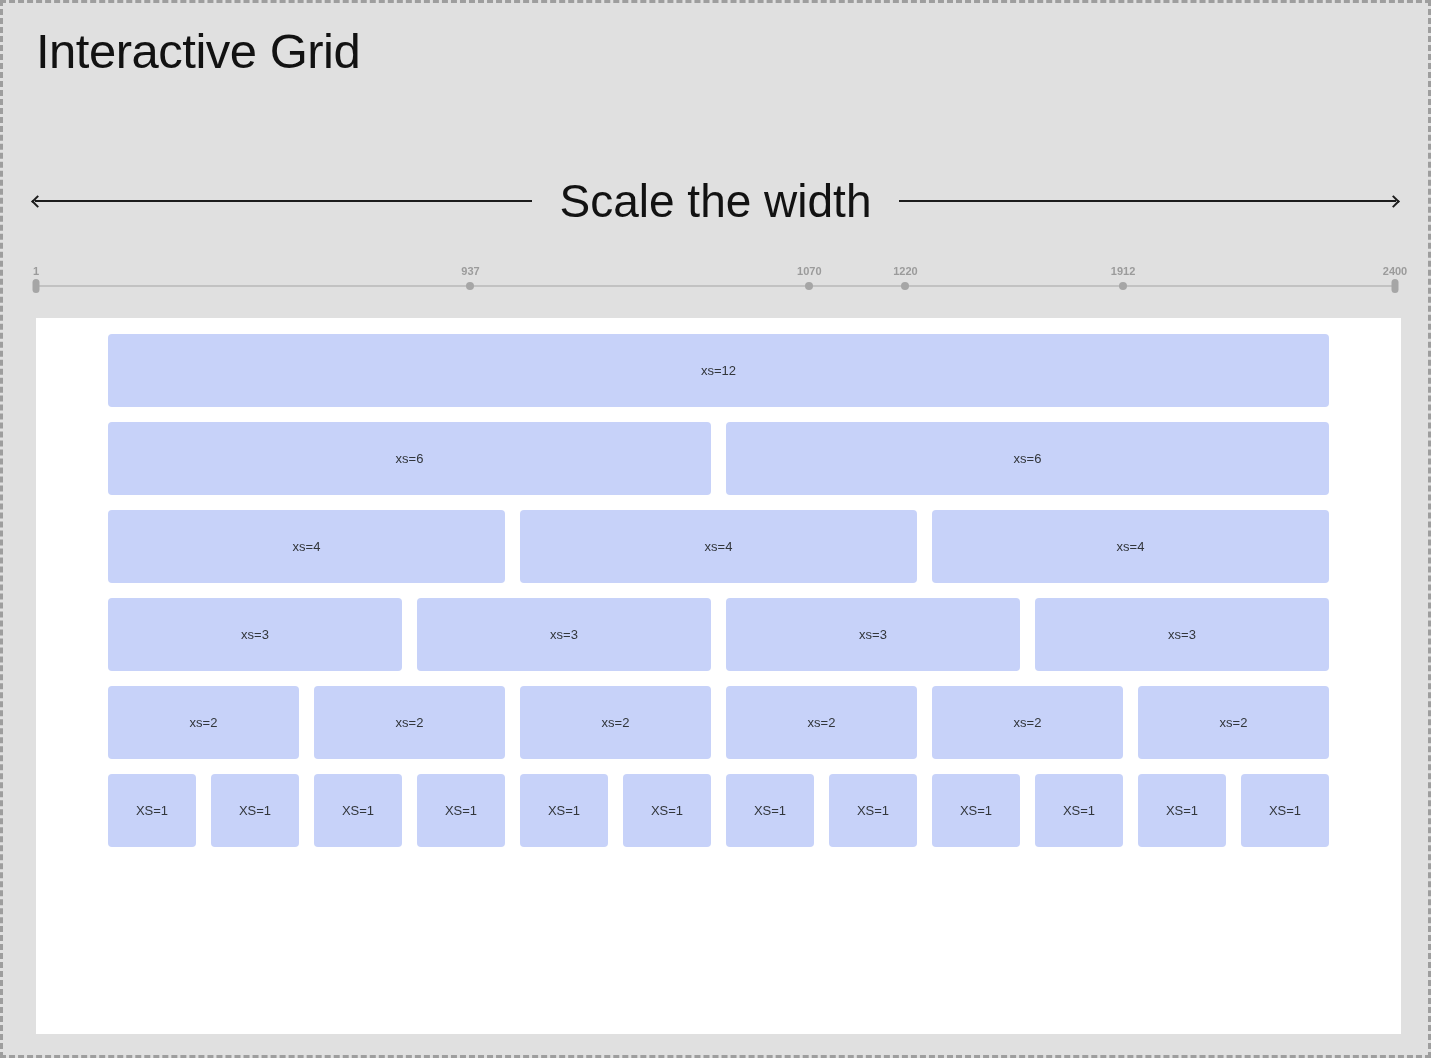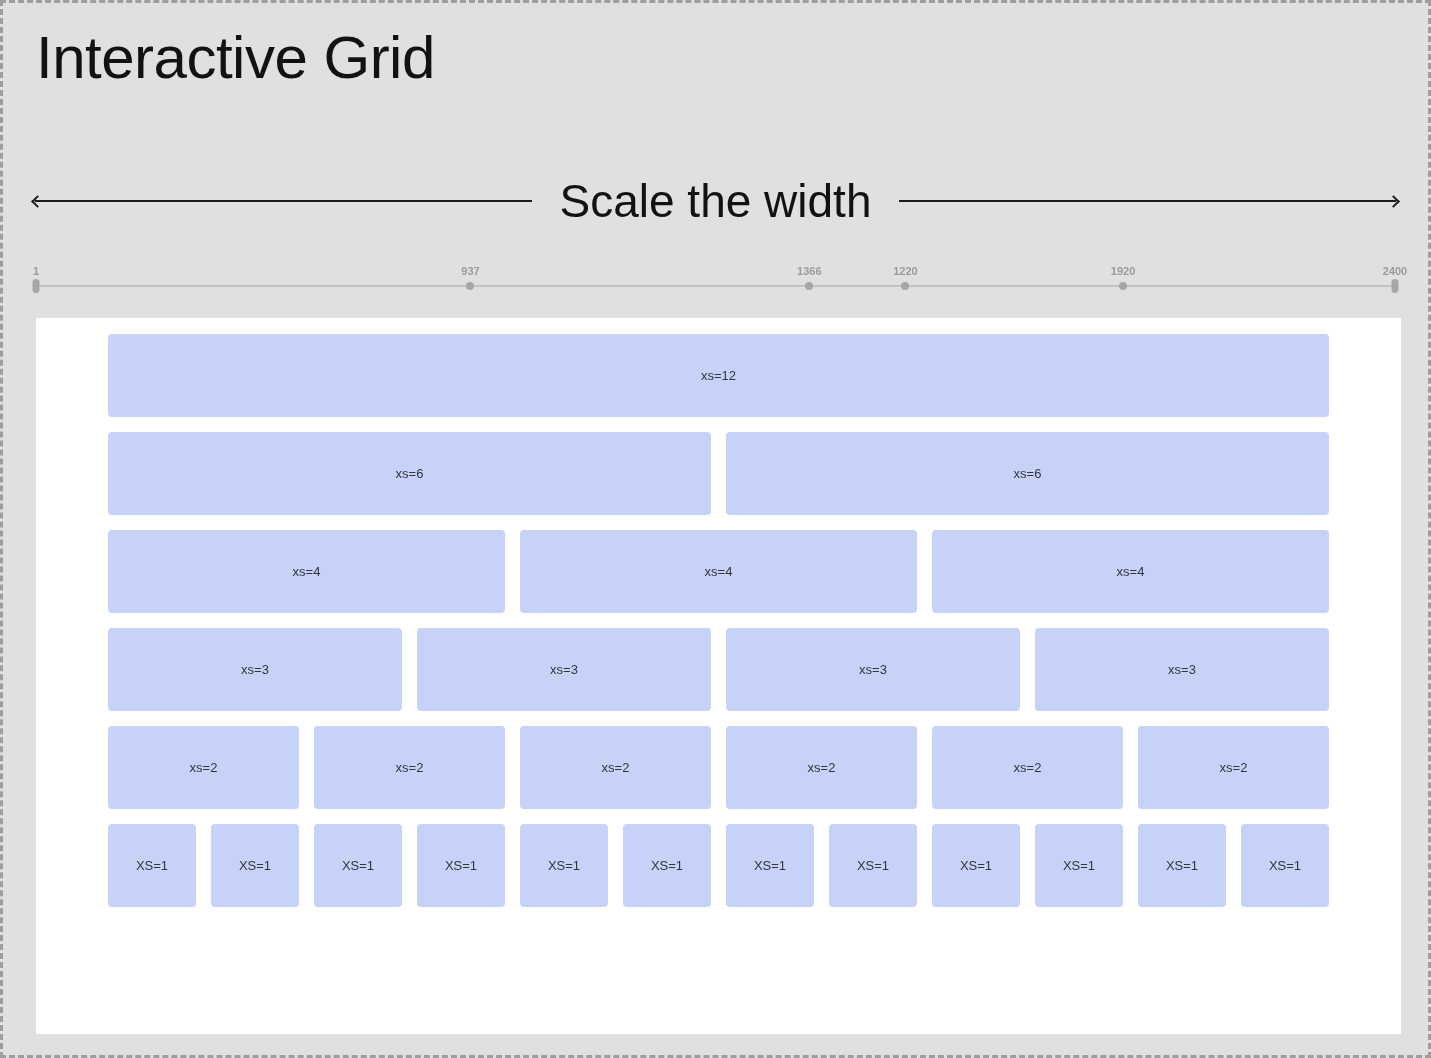--- a/index.html
+++ b/index.html
@@ -10,21 +10,21 @@
     position:absolute; inset:0;
     width:1431px; height:1058px;
     background:#e0e0e0;
     border:3px dashed #9e9e9e;
     overflow:hidden;
   }
 
   
   .title {
     position:absolute; left:33px; top:20px;
-    font-size:60px; font-weight:500; color:#121212;
+    font-size:49px; font-weight:500; color:#121212;
     letter-spacing:-0.5px;
   }
 
   
   .scale-row {
     position:absolute; left:30px; right:30px; top:166px; height:64px;
     display:flex; align-items:center;
   }
   .scale-label {
     font-size:46px; font-weight:500; color:#121212;
@@ -61,21 +61,21 @@
     background:#ffffff;
     padding:16px 72px 28px 72px;
   }
   .grid-rows { display:flex; flex-direction:column; gap:15px; }
   .grid-row {
     display:grid;
     grid-template-columns:repeat(12, 1fr);
     column-gap:15px;
   }
   .cell {
-    height:83px;
+    height:73px;
     background:#c7d2f9;
     border-radius:4px;
     display:flex; align-items:center; justify-content:center;
     font-size:13px; color:#32363b;
     white-space:nowrap;
   }
   .s1{grid-column:span 1}.s2{grid-column:span 2}.s3{grid-column:span 3}
   .s4{grid-column:span 4}.s6{grid-column:span 6}.s12{grid-column:span 12}
 </style>
 </head>
@@ -102,29 +102,29 @@
 
     <div class="mark" style="left:0%">
       <span class="mark-label">1</span>
       <span class="handle"></span>
     </div>
     <div class="mark" style="left:31.97%">
       <span class="mark-label">937</span>
       <span class="dot"></span>
     </div>
     <div class="mark" style="left:56.90%">
-      <span class="mark-label">1366</span>
+      <span class="mark-label">1070</span>
       <span class="dot"></span>
     </div>
     <div class="mark" style="left:63.98%">
       <span class="mark-label">1220</span>
       <span class="dot"></span>
     </div>
     <div class="mark" style="left:79.99%">
-      <span class="mark-label">1920</span>
+      <span class="mark-label">1912</span>
       <span class="dot"></span>
     </div>
     <div class="mark" style="left:100%">
       <span class="mark-label">2400</span>
       <span class="handle"></span>
     </div>
   </div>
 
   <div class="panel">
     <div class="grid-rows">

